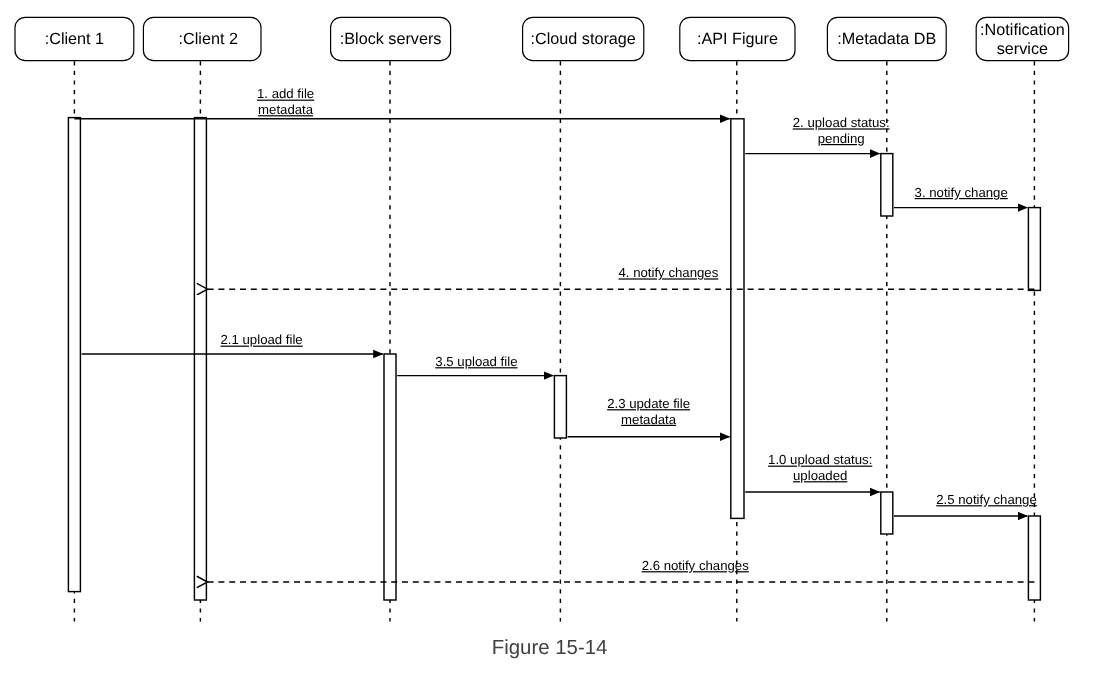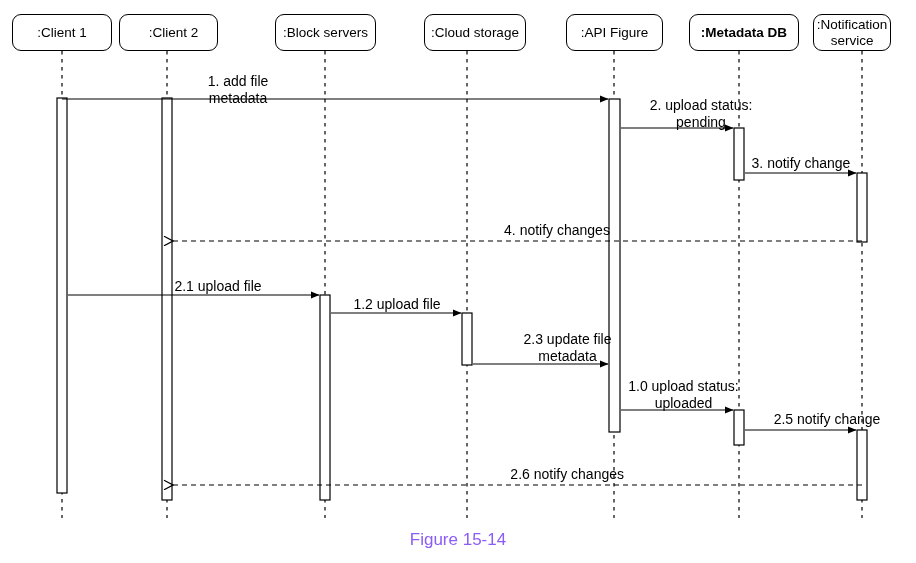--- a/index.html
+++ b/index.html
@@ -32,33 +32,34 @@
     align-items: center;
     justify-content: center;
     text-align: center;
     font-size: 13.5px;
     color: #000000;
     line-height: 1.15;
     padding: 2px 4px;
   }
   .msg-label {
     position: absolute;
-    font-size: 14px;
+    font-size: 11px;
     color: #000000;
     text-align: center;
     line-height: 1.18;
     white-space: pre-line;
     pointer-events: none;
+    text-decoration: underline;
   }
   .figure-caption {
     position: absolute;
     width: 100%;
     text-align: center;
     font-size: 17px;
-    color: #8b5cf6;
+    color: #404040;
   }
 </style>
 </head>
 <body>
 
 <div id="canvas">
 
   <svg id="diagram-svg" width="916" height="563">
     <defs>
       <marker id="arrow-solid-right" markerWidth="9" markerHeight="9" refX="8" refY="4" orient="auto" markerUnits="userSpaceOnUse">
@@ -105,46 +106,46 @@
   <div id="participant-boxes">
       <div class="lifeline-box" style="left: 12px; top: 14px; width: 100px; height: 37px;">
         <span style="white-space: pre-line;">:Client 1</span>
       </div>
       <div class="lifeline-box" style="left: 119px; top: 14px; width: 99px; height: 37px; padding-left: 14px;">
         <span style="white-space: pre-line;">:Client 2</span>
       </div>
       <div class="lifeline-box" style="left: 275px; top: 14px; width: 101px; height: 37px;">
         <span style="white-space: pre-line;">:Block servers</span>
       </div>
-      <div class="lifeline-box" style="left: 424px; top: 14px; width: 102px; height: 37px;">
+      <div class="lifeline-box" style="left: 435px; top: 14px; width: 102px; height: 37px;">
         <span style="white-space: pre-line;">:Cloud storage</span>
       </div>
       <div class="lifeline-box" style="left: 566px; top: 14px; width: 97px; height: 37px;">
         <span style="white-space: pre-line;">:API Figure</span>
       </div>
-      <div class="lifeline-box" style="left: 689px; top: 14px; width: 110px; height: 37px; font-weight: bold;">
+      <div class="lifeline-box" style="left: 689px; top: 14px; width: 100px; height: 37px;">
         <span style="white-space: pre-line;">:Metadata DB</span>
       </div>
       <div class="lifeline-box" style="left: 813px; top: 14px; width: 78px; height: 37px;">
         <span style="white-space: pre-line;">:Notification
 service</span>
       </div>
     </div>
   <div id="message-labels">
       <div class="msg-label" style="left: 178px; top: 73px; width: 120px;">1. add file
 metadata</div>
       <div class="msg-label" style="left: 622px; top: 97px; width: 124px; padding-left: 17px;">2. upload status:
 pending</div>
       <div class="msg-label" style="left: 742px; top: 155px; width: 118px;">3. notify change</div>
       <div class="msg-label" style="left: 495px; top: 222px; width: 124px;">4. notify changes</div>
       <div class="msg-label" style="left: 163px; top: 278px; width: 110px;">2.1 upload file</div>
-      <div class="msg-label" style="left: 341px; top: 296px; width: 112px;">1.2 upload file</div>
-      <div class="msg-label" style="left: 474px; top: 331px; width: 133px; padding-left: 27px;">2.3 update file
+      <div class="msg-label" style="left: 341px; top: 296px; width: 112px;">3.5 upload file</div>
+      <div class="msg-label" style="left: 474px; top: 331px; width: 133px;">2.3 update file
 metadata</div>
       <div class="msg-label" style="left: 620px; top: 378px; width: 127px;">1.0 upload status:
 uploaded</div>
-      <div class="msg-label" style="left: 766px; top: 411px; width: 122px;">2.5 notify change</div>
+      <div class="msg-label" style="left: 742px; top: 411px; width: 122px; text-align: right;">2.5 notify change</div>
       <div class="msg-label" style="left: 492px; top: 466px; width: 132px; text-align: right;">2.6 notify changes</div>
     </div>
 
   <div class="figure-caption" id="figure-caption" style="top: 530px;">Figure 15-14</div>
 
 </div>
 
 </body></html>

